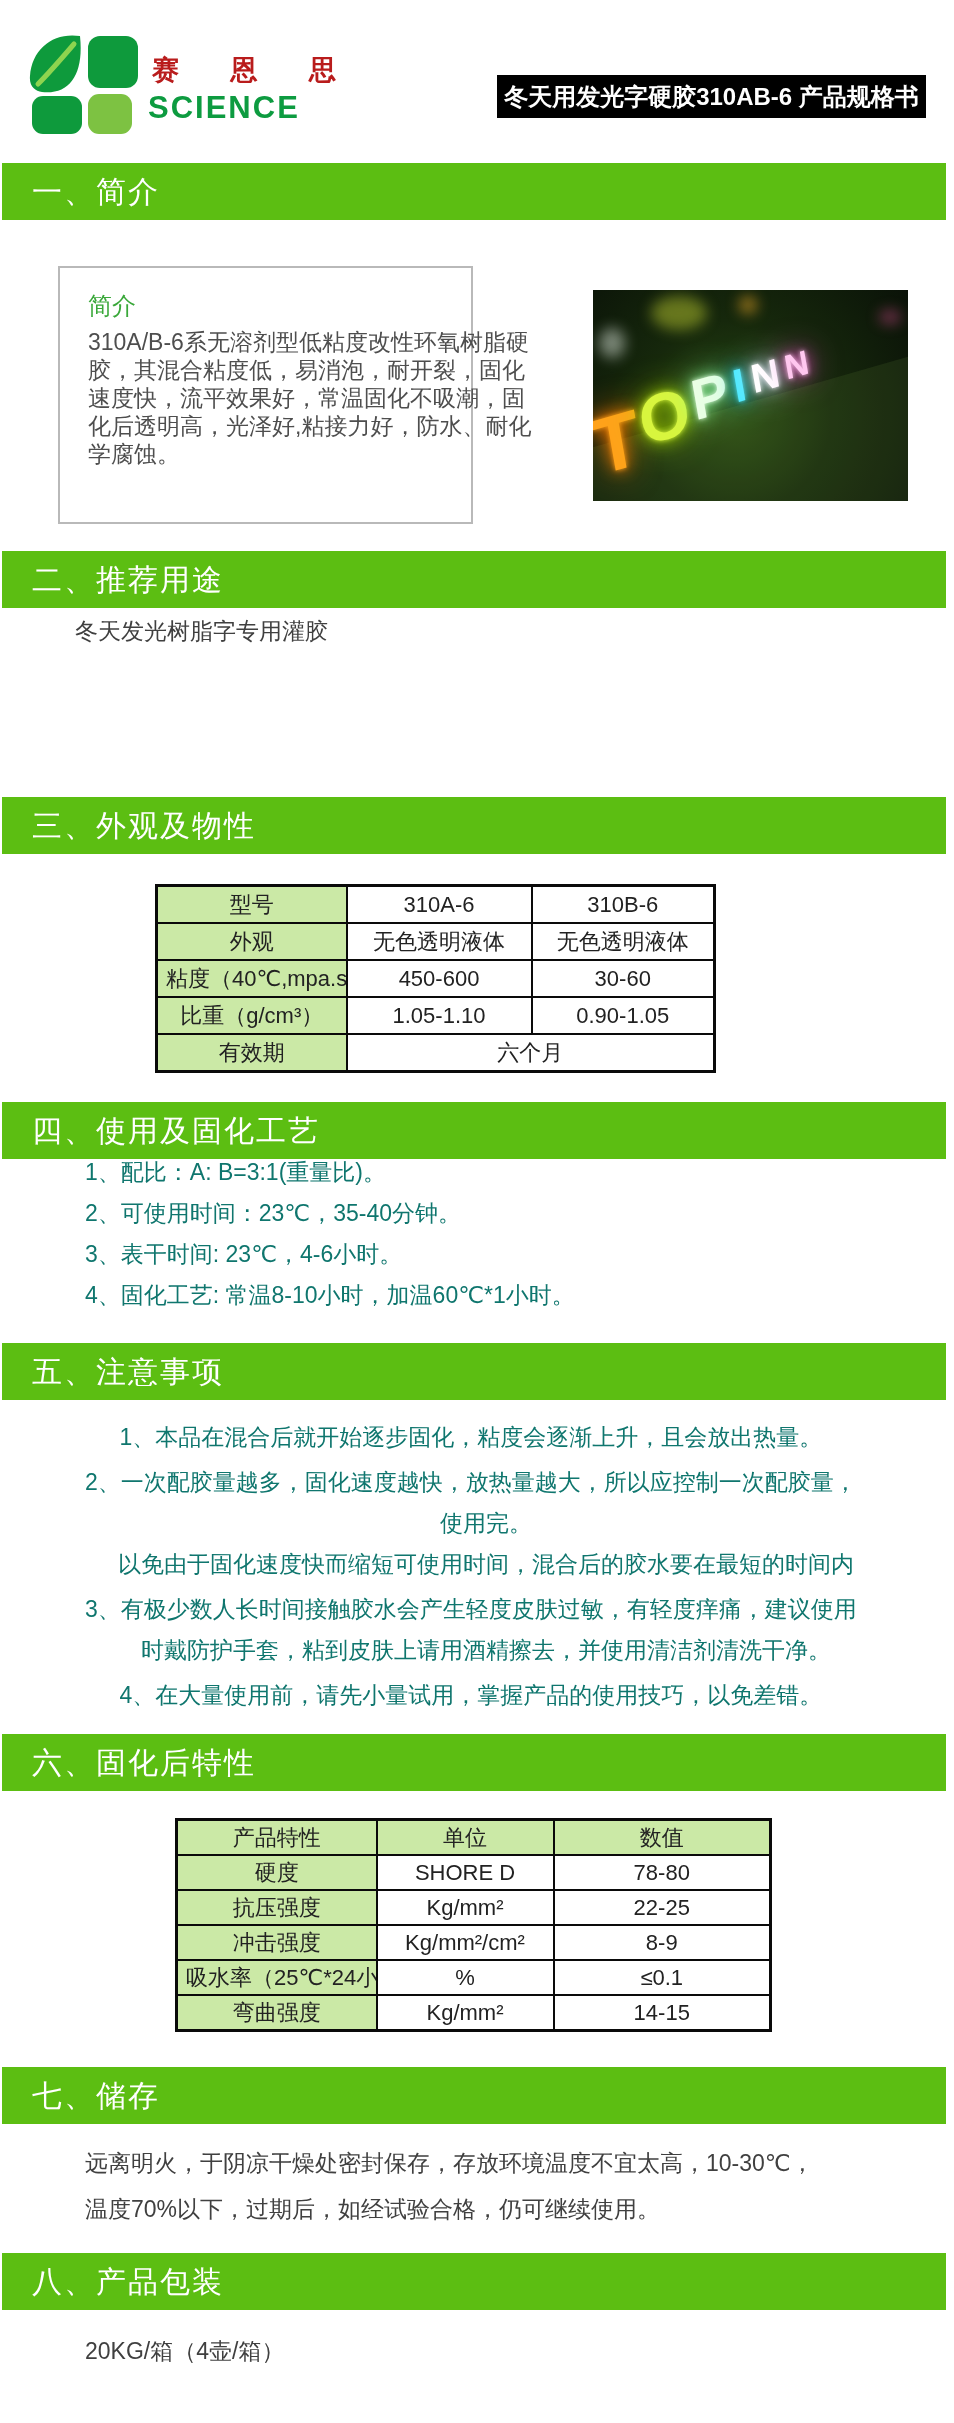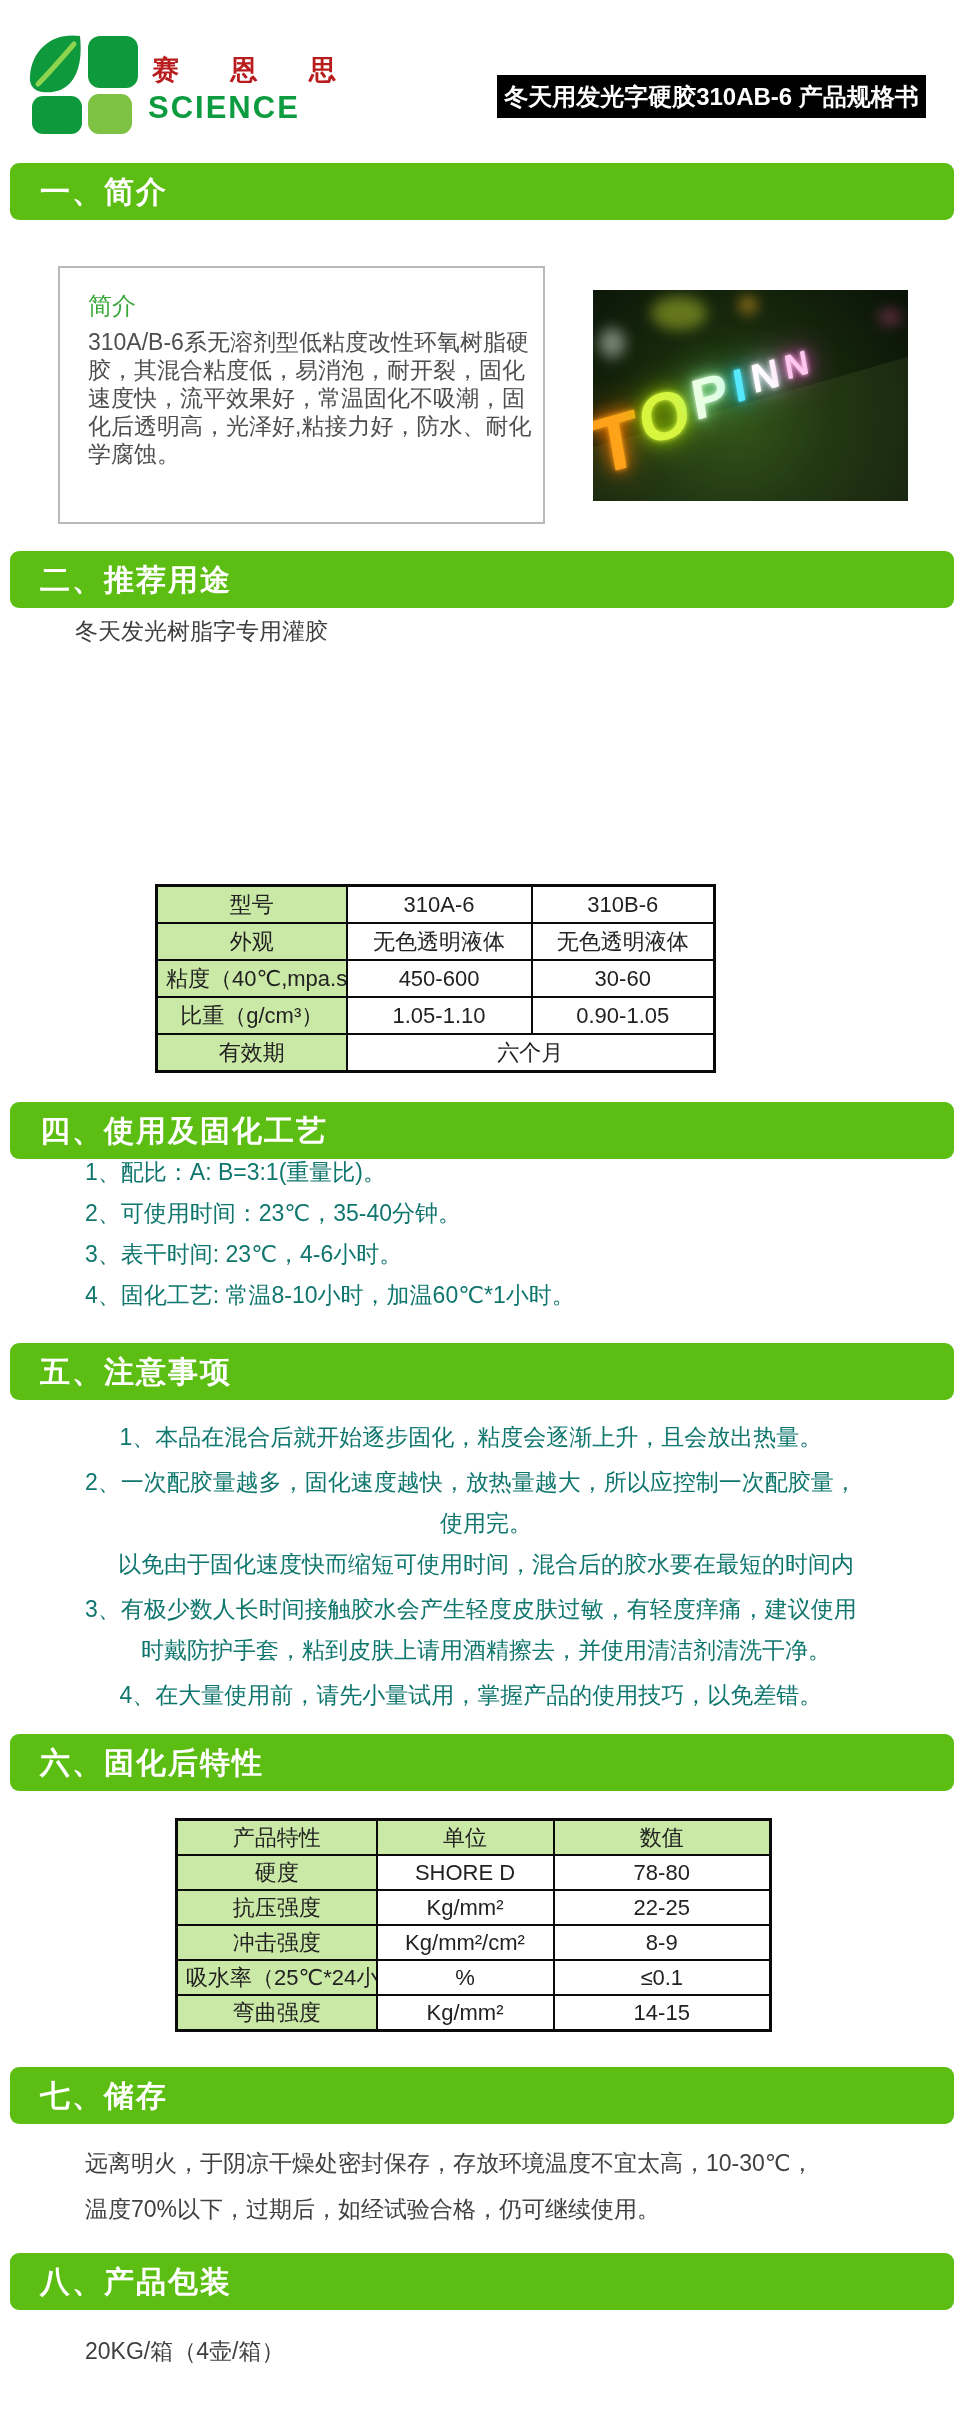--- a/index.html
+++ b/index.html
@@ -9,25 +9,25 @@
   }
   
   .logo-mark{position:absolute;left:28px;top:34px;width:114px;height:100px;}
   .logo-cn{position:absolute;left:152px;top:52px;font-size:27px;font-weight:bold;
            color:#b91c1c;letter-spacing:22px;white-space:nowrap;}
   .logo-en{position:absolute;left:148px;top:90px;font-size:31px;font-weight:bold;
            color:#0d9b40;letter-spacing:2px;white-space:nowrap;}
   .title-bar{position:absolute;left:497px;top:75px;width:429px;height:43px;background:#000;
              color:#fff;font-size:24px;font-weight:bold;text-align:center;line-height:43px;white-space:nowrap;}
   
-  .sec-bar{position:absolute;left:10px;width:944px;height:57px;background:#5cbe12;
-           border-radius:9px;color:#ffffff;font-size:30px;font-weight:bold;
+  .sec-bar{position:absolute;left:2px;width:944px;height:57px;background:#5cbe12;
+           border-radius:0;color:#ffffff;font-size:30px;font-weight:normal;
            line-height:57px;padding-left:30px;box-sizing:border-box;letter-spacing:2px;}
   
-  .intro-box{position:absolute;left:58px;top:266px;width:487px;height:258px;
+  .intro-box{position:absolute;left:58px;top:266px;width:415px;height:258px;
              border:2px solid #b9b9b9;box-sizing:border-box;background:#fff;}
   .intro-box .box-title{position:absolute;left:28px;top:22px;font-size:24px;color:#3aa83a;}
   .intro-box .box-text{position:absolute;left:28px;top:60px;width:452px;font-size:23px;
                        line-height:28px;color:#4e4e4e;}
   
   .photo{position:absolute;left:593px;top:290px;width:315px;height:211px;overflow:hidden;
          background:radial-gradient(circle at 45% 60%, #2a4a12 0%, #16280c 45%, #0a1208 100%);}
   .photo .board{position:absolute;left:-40px;top:110px;width:430px;height:150px;
                 background:rgba(150,200,90,0.10);transform:rotate(-16deg);}
   .photo .blob{position:absolute;border-radius:50%;filter:blur(7px);}
@@ -91,20 +91,21 @@
     <div class="blob b3"></div>
     <div class="blob b4"></div>
     <div class="word">
       <span class="L0" style="color: rgb(255, 162, 26); text-shadow: rgb(255, 162, 26) 0px 0px 5px, rgb(255, 122, 0) 0px 0px 16px, rgb(255, 122, 0) 0px 0px 34px;">T</span><span class="L1" style="color: rgb(216, 245, 62); text-shadow: rgb(216, 245, 62) 0px 0px 5px, rgb(170, 221, 0) 0px 0px 16px, rgb(170, 221, 0) 0px 0px 34px;">O</span><span class="L2" style="color: rgb(234, 255, 228); text-shadow: rgb(234, 255, 228) 0px 0px 5px, rgb(143, 255, 158) 0px 0px 16px, rgb(143, 255, 158) 0px 0px 34px;">P</span><span class="L3" style="color: rgb(77, 233, 255); text-shadow: rgb(77, 233, 255) 0px 0px 5px, rgb(0, 207, 255) 0px 0px 16px, rgb(0, 207, 255) 0px 0px 34px;">I</span><span class="L4" style="color: rgb(255, 255, 255); text-shadow: rgb(255, 255, 255) 0px 0px 5px, rgb(207, 233, 255) 0px 0px 16px, rgb(207, 233, 255) 0px 0px 34px;">N</span><span class="L5" style="color: rgb(255, 199, 239); text-shadow: rgb(255, 199, 239) 0px 0px 5px, rgb(255, 72, 216) 0px 0px 16px, rgb(255, 72, 216) 0px 0px 34px;">N</span>
     </div>
   </div>
 
   <div class="sec-bar" style="top:551px">二、推荐用途</div>
   <div class="body-text" style="left:75px;top:616px">冬天发光树脂字专用灌胶</div>
 
+  <div class="sec-bar" style="top:797px">三、外观及物性</div>
   <table class="spec t1">
     <colgroup>
         <col style="width:190px">
         <col style="width:185px">
         <col style="width:183px">
       </colgroup>
     <tbody>
         <tr>
       <td class="gcell">型号</td>
       <td>310A-6</td>

